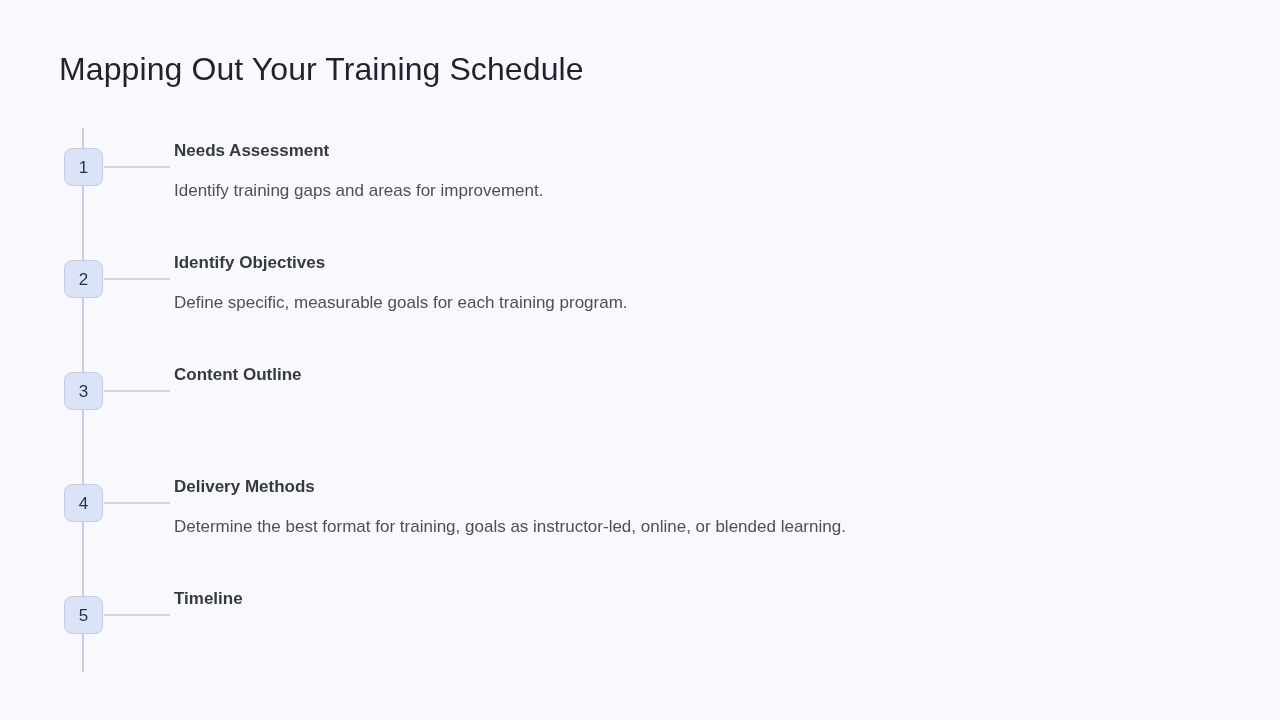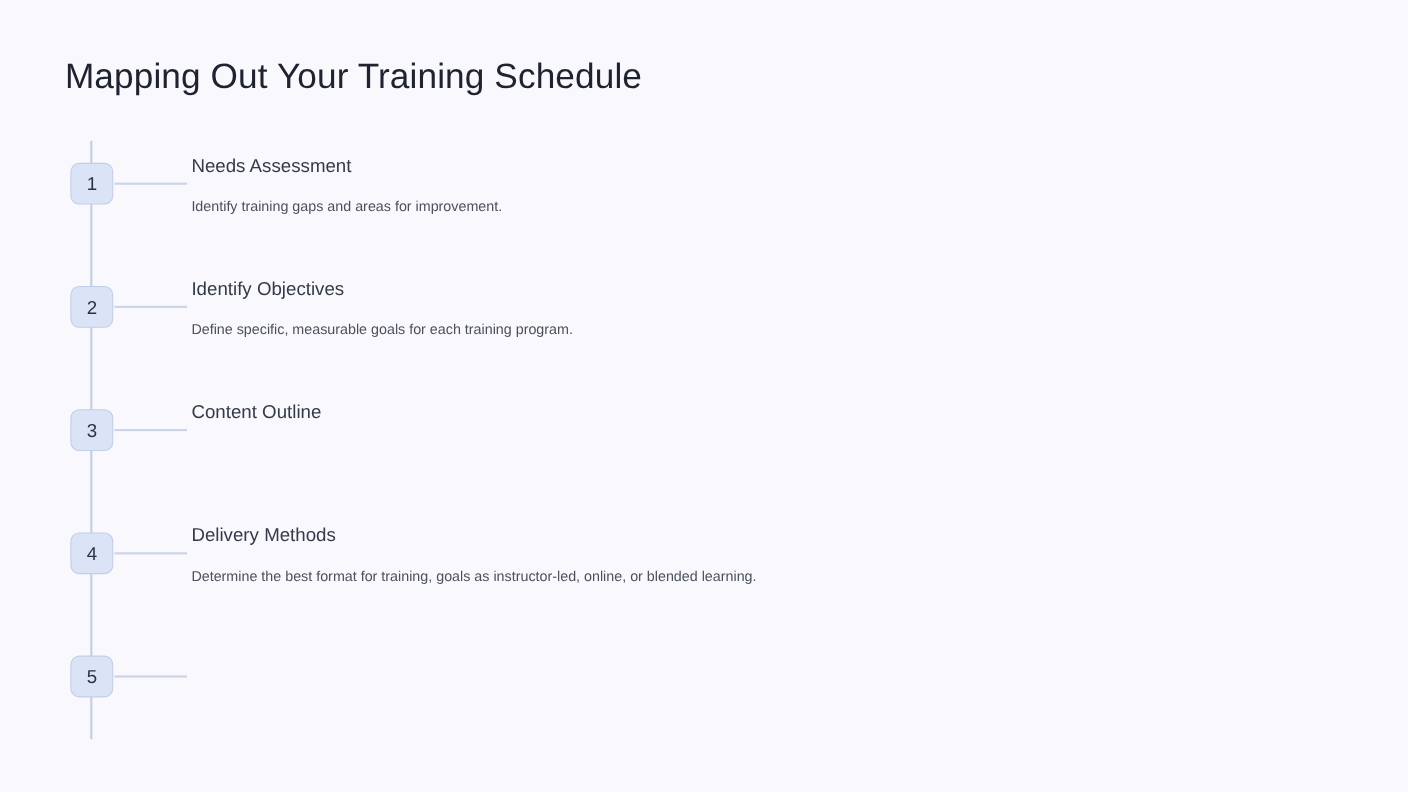--- a/index.html
+++ b/index.html
@@ -94,29 +94,29 @@
 
   .step-body {
     position: absolute;
     left: 174px;
     top: -27px;
     width: 1000px;
   }
 
   .step-title {
     font-size: 17px;
-    font-weight: 400;
+    font-weight: 700;
     color: #333a47;
     line-height: 1.35;
     white-space: nowrap;
   }
 
   .step-desc {
     margin-top: 16px;
-    font-size: 13px;
+    font-size: 17px;
     font-weight: 400;
     color: #4b505d;
     line-height: 1.4;
     white-space: nowrap;
   }
 </style>
 </head>
 <body>
 
 <div class="slide">
@@ -159,17 +159,18 @@
       <div class="step-body">
         <div class="step-title">Delivery Methods</div>
         <div class="step-desc">Determine the best format for training, goals as instructor-led, online, or blended learning.</div>
       </div>
     </div>
 
     <div class="step" style="top:615px">
       <div class="badge">5</div>
       <div class="connector"></div>
       <div class="step-body">
+        <div class="step-title">Timeline</div>
       </div>
     </div>
 
   </div>
 </div>
 
 </body></html>

